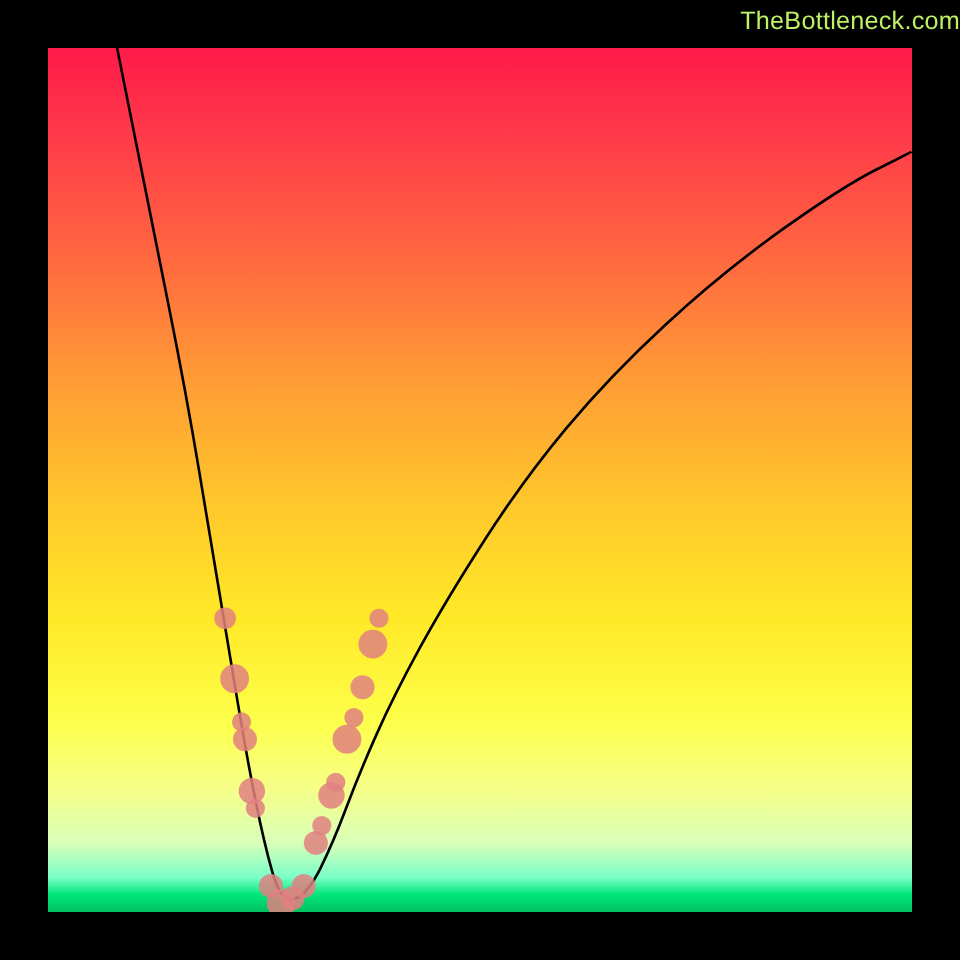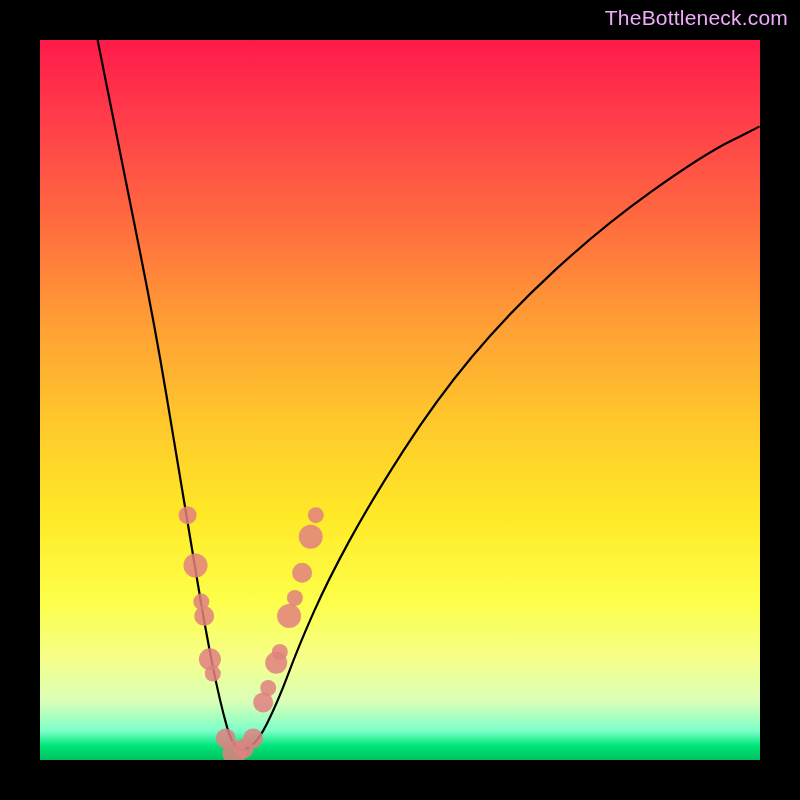--- a/index.html
+++ b/index.html
@@ -27,22 +27,22 @@
       #fdff4a 78%,
       #f5ff8a 86%,
       #d8ffb8 92%,
       #7affc8 96%,
       #00e67a 98%,
       #00c060 100%);
   }
   .watermark {
     position: absolute;
     top: 6px;
-    right: 12px;
-    color: #f0abfc;
+    right: 0;
+    color: #bef264;
     font-size: 21px;
     font-weight: 500;
     letter-spacing: 0.2px;
   }
   svg.curve {
     position: absolute;
     left: 0; top: 0;
     width: 720px;
     height: 720px;
   }

